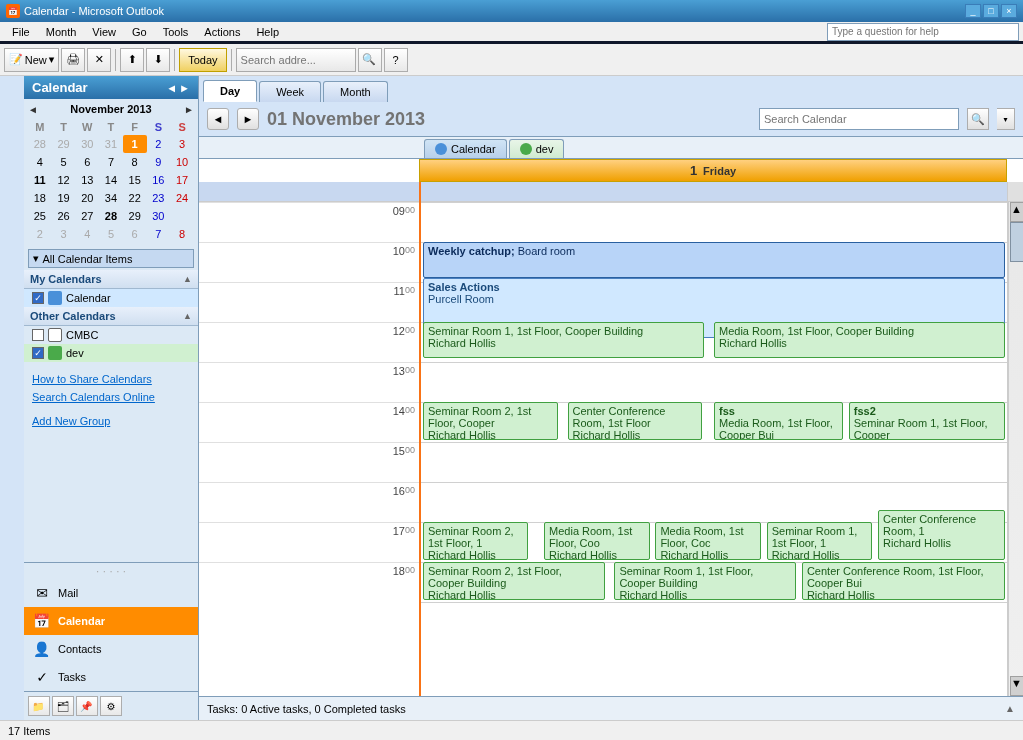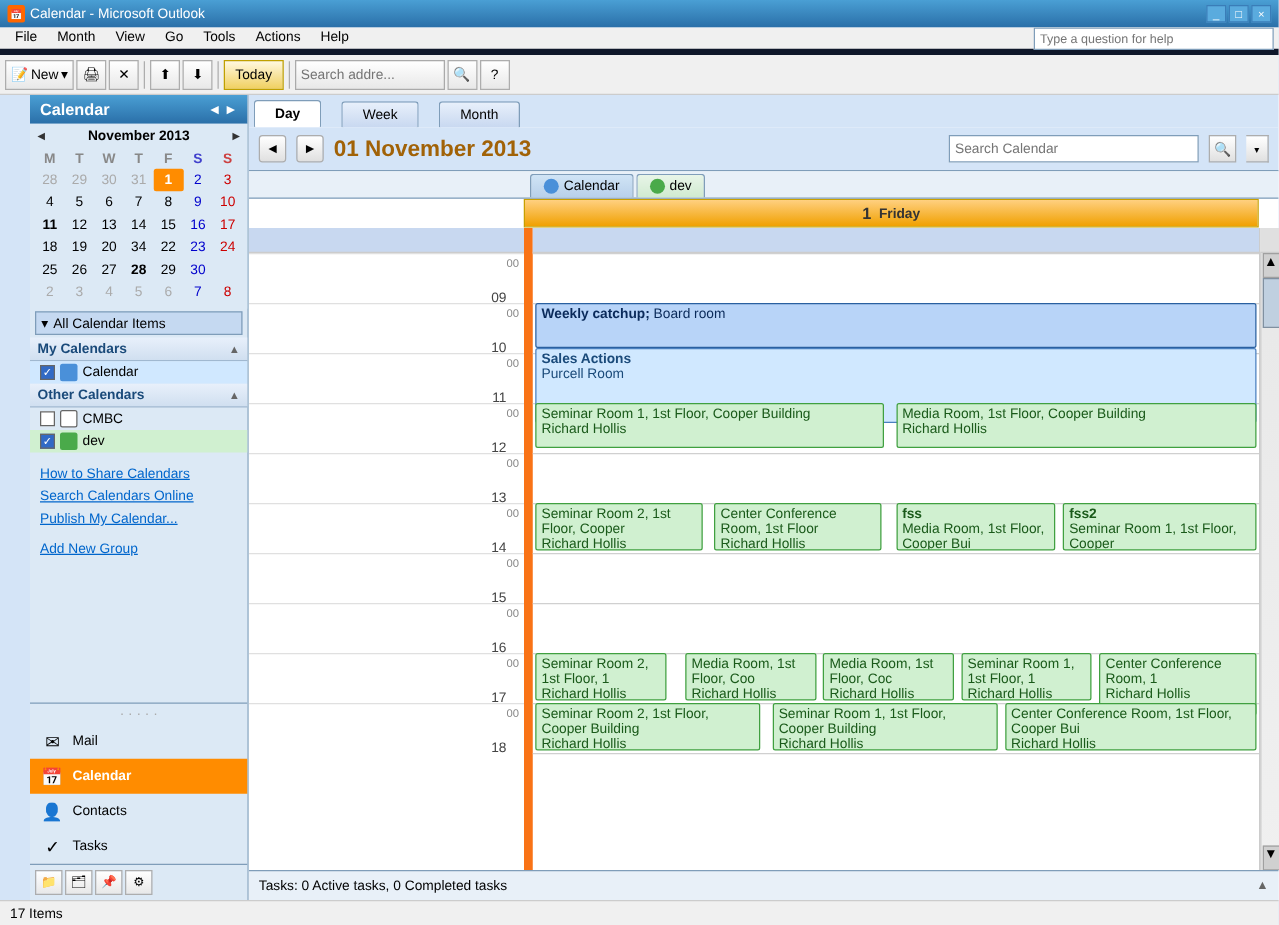--- a/index.html
+++ b/index.html
@@ -6,21 +6,21 @@
     body { background: #d4e4f7; width: 1023px; height: 740px; overflow: hidden; }
 
     
     .title-bar { background: linear-gradient(to bottom, #4a9fd4, #2a6fa8); height: 22px; display: flex; align-items: center; padding: 0 6px; color: white; font-size: 11px; }
     .title-bar-icon { width: 14px; height: 14px; background: #ff6600; border-radius: 2px; margin-right: 4px; display: inline-flex; align-items: center; justify-content: center; font-size: 8px; color: white; }
     .title-bar-text { flex: 1; }
     .title-bar-controls { display: flex; gap: 2px; }
     .title-bar-btn { width: 16px; height: 14px; background: #5aabde; border: 1px solid #3a7db8; color: white; font-size: 9px; cursor: pointer; display: flex; align-items: center; justify-content: center; }
 
     
-    .menu-bar { background: #f0f0f0; height: 22px; display: flex; align-items: flex-start; padding: 0 4px; border-bottom: 5px solid #0f172a; }
+    .menu-bar { background: #f0f0f0; height: 22px; display: flex; align-items: center; padding: 0 4px; border-bottom: 3px solid #0f172a; }
     .menu-item { padding: 2px 8px; cursor: pointer; font-size: 11px; }
     .ask-question { margin-left: auto; border: 1px solid #7f9db9; background: white; height: 18px; width: 192px; font-size: 10px; padding: 0 4px; }
 
     
     .toolbar { background: #f0f0f0; height: 32px; display: flex; align-items: center; padding: 0 4px; border-bottom: 1px solid #ccc; gap: 2px; }
     .toolbar-btn { height: 24px; min-width: 24px; background: linear-gradient(to bottom, #fff, #e8e8e8); border: 1px solid #adadad; cursor: pointer; display: flex; align-items: center; justify-content: center; padding: 0 4px; gap: 2px; font-size: 11px; }
     .toolbar-separator { width: 1px; height: 22px; background: #adadad; margin: 0 2px; }
     .toolbar-today { background: linear-gradient(to bottom, #fff8e0, #f0d060); border: 1px solid #c0a000; padding: 2px 8px; font-size: 11px; cursor: pointer; }
 
     
@@ -67,52 +67,52 @@
     .nav-bottom { display: flex; gap: 2px; padding: 4px; border-top: 1px solid #7f9db9; }
     .nav-bottom-btn { width: 22px; height: 20px; background: linear-gradient(to bottom, #fff, #e8e8e8); border: 1px solid #adadad; cursor: pointer; display: flex; align-items: center; justify-content: center; font-size: 10px; }
 
     
     .status-bar { height: 20px; background: #f0f0f0; border-top: 1px solid #ccc; display: flex; align-items: center; padding: 0 8px; font-size: 11px; }
 
     
     .cal-main { flex: 1; display: flex; flex-direction: column; background: white; overflow: hidden; }
 
     
-    .view-tabs { display: flex; align-items: flex-end; padding: 4px 4px 0 4px; background: #d4e4f7; gap: 16px; }
+    .view-tabs { display: flex; align-items: flex-end; padding: 4px 4px 0 4px; background: #d4e4f7; gap: 2px; }
     .view-tab { padding: 4px 16px; background: linear-gradient(to bottom, #e8f0fb, #c8d8f0); border: 1px solid #7f9db9; border-bottom: none; cursor: pointer; font-size: 11px; border-radius: 3px 3px 0 0; }
     .view-tab.active { background: white; font-weight: bold; border-bottom: 1px solid white; }
 
     
     .date-header { display: flex; align-items: center; padding: 6px 8px; background: #d4e4f7; border-bottom: 1px solid #7f9db9; gap: 8px; }
     .nav-btn { width: 22px; height: 22px; background: linear-gradient(to bottom, #fff, #e0e0e0); border: 1px solid #adadad; cursor: pointer; display: flex; align-items: center; justify-content: center; border-radius: 3px; }
-    .date-title { font-size: 18px; font-weight: bold; color: #a16207; flex: 1; }
+    .date-title { font-size: 18px; font-weight: bold; color: #737373; flex: 1; }
     .search-cal { border: 1px solid #7f9db9; height: 22px; width: 200px; padding: 0 4px; font-size: 11px; }
     .search-btn { height: 22px; width: 22px; background: linear-gradient(to bottom, #fff, #e0e0e0); border: 1px solid #adadad; cursor: pointer; display: flex; align-items: center; justify-content: center; }
     .cal-dropdown { height: 22px; width: 18px; background: linear-gradient(to bottom, #fff, #e0e0e0); border: 1px solid #adadad; border-left: none; cursor: pointer; display: flex; align-items: center; justify-content: center; font-size: 8px; }
 
     
     .cal-tabs { display: flex; padding: 2px 4px 0 225px; background: #e8f0f8; border-bottom: 1px solid #7f9db9; gap: 2px; }
     .cal-tab { display: flex; align-items: center; padding: 3px 10px; background: linear-gradient(to bottom, #d0e4f5, #b8d0ea); border: 1px solid #7f9db9; border-bottom: none; cursor: pointer; border-radius: 3px 3px 0 0; gap: 4px; font-size: 11px; }
     .cal-tab.active { background: linear-gradient(to bottom, #e8f5e8, #d0ead0); }
     .cal-tab-icon { width: 12px; height: 12px; border-radius: 50%; }
     .cal-tab-icon-blue { background: #4a90d9; }
     .cal-tab-icon-green { background: #4aaa4a; }
 
     
     .time-grid-container { flex: 1; overflow: hidden; display: flex; flex-direction: column; }
     .day-col-header { flex: 1; background: linear-gradient(to bottom, #ffd080, #f0a000); border: 1px solid #c8a000; text-align: center; padding: 3px; font-size: 12px; font-weight: bold; color: #333; display: flex; justify-content: center; align-items: center; gap: 6px; }
     .day-num { font-size: 13px; font-weight: bold; }
 
     .time-grid { flex: 1; overflow-y: auto; display: flex; position: relative; }
     .time-labels { width: 220px; flex-shrink: 0; }
     .time-slot { height: 40px; display: flex; align-items: flex-start; justify-content: flex-end; padding-right: 4px; padding-top: 2px; color: #666; font-size: 10px; border-top: 1px solid #e0e0e0; }
-    .time-slot .hour { font-size: 11px; color: #444; margin-top: 27px; }
+    .time-slot .hour { font-size: 11px; color: #444; }
     .time-slot .min { font-size: 9px; color: #888; }
 
-    .day-grid { flex: 1; position: relative; border-left: 7px solid #f97316; }
+    .day-grid { flex: 1; position: relative; border-left: 2px solid #f97316; }
 
     
     .event { position: absolute; left: 2px; right: 2px; border-radius: 2px; padding: 2px 4px; font-size: 10px; overflow: hidden; cursor: pointer; }
     .event-blue { background: #d0e8ff; border: 1px solid #4a80c0; color: #1a4a7a; }
     .event-blue-dark { background: #b8d4f8; border: 1px solid #2a60a0; color: #0a2a5a; }
     .event-green { background: #d0f0d0; border: 1px solid #40a040; color: #1a5a1a; }
 
     
     .tasks-bar { height: 24px; background: #e8f0f8; border-top: 1px solid #7f9db9; display: flex; align-items: center; padding: 0 8px; font-size: 11px; gap: 4px; }
     .tasks-bar-collapse { margin-left: auto; cursor: pointer; font-size: 10px; color: #666; }
@@ -280,21 +280,20 @@
       <div class="cal-item" style="background:#d0f0d0;">
         <div class="cal-checkbox checked">✓</div>
         <div class="cal-icon cal-icon-green"></div>
         <span>dev</span>
       </div>
     </div>
 
     <div style="height:8px;"></div>
     <div class="sidebar-link">How to Share Calendars</div>
     <div class="sidebar-link">Search Calendars Online</div>
-    <div class="sidebar-link">Publish My Calendar...</div>
     <div style="height:6px;"></div>
     <div class="sidebar-link">Add New Group</div>
 
     <div class="nav-items" style="margin-top:auto;">
       <div style="text-align:center;color:#aaa;padding:2px;">· · · · ·</div>
       <div class="nav-item">
         <span class="nav-icon">✉</span>
         <span>Mail</span>
       </div>
       <div class="nav-item active">
@@ -463,21 +462,21 @@
             <div>Richard Hollis</div>
           </div>
           <div class="event event-green" style="top:340px;height:38px;left:40%;width:18%;">
             <div>Media Room, 1st Floor, Coc</div>
             <div>Richard Hollis</div>
           </div>
           <div class="event event-green" style="top:340px;height:38px;left:59%;width:18%;">
             <div>Seminar Room 1, 1st Floor, 1</div>
             <div>Richard Hollis</div>
           </div>
-          <div class="event event-green" style="top:340px;height:50px;left:78%;right:2px;">
+          <div class="event event-green" style="top:328px;height:50px;left:78%;right:2px;">
             <div>Center Conference Room, 1</div>
             <div>Richard Hollis</div>
           </div>
 
           <div class="event event-green" style="top:380px;height:38px;left:2px;width:31%;">
             <div>Seminar Room 2, 1st Floor, Cooper Building</div>
             <div>Richard Hollis</div>
           </div>
           <div class="event event-green" style="top:380px;height:38px;left:33%;width:31%;">
             <div>Seminar Room 1, 1st Floor, Cooper Building</div>

